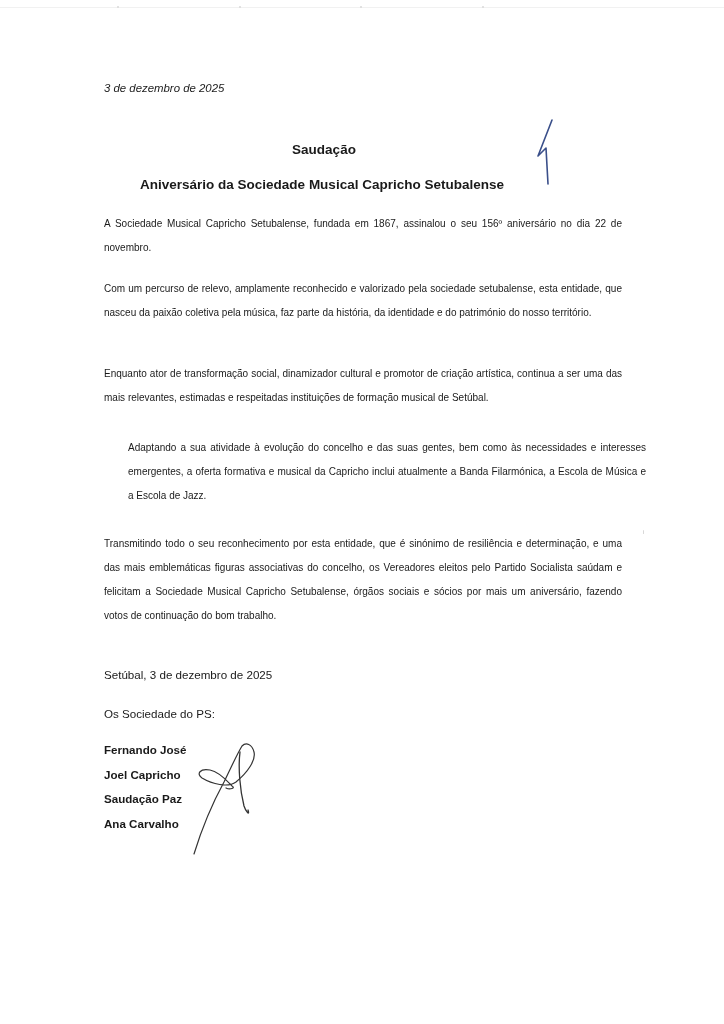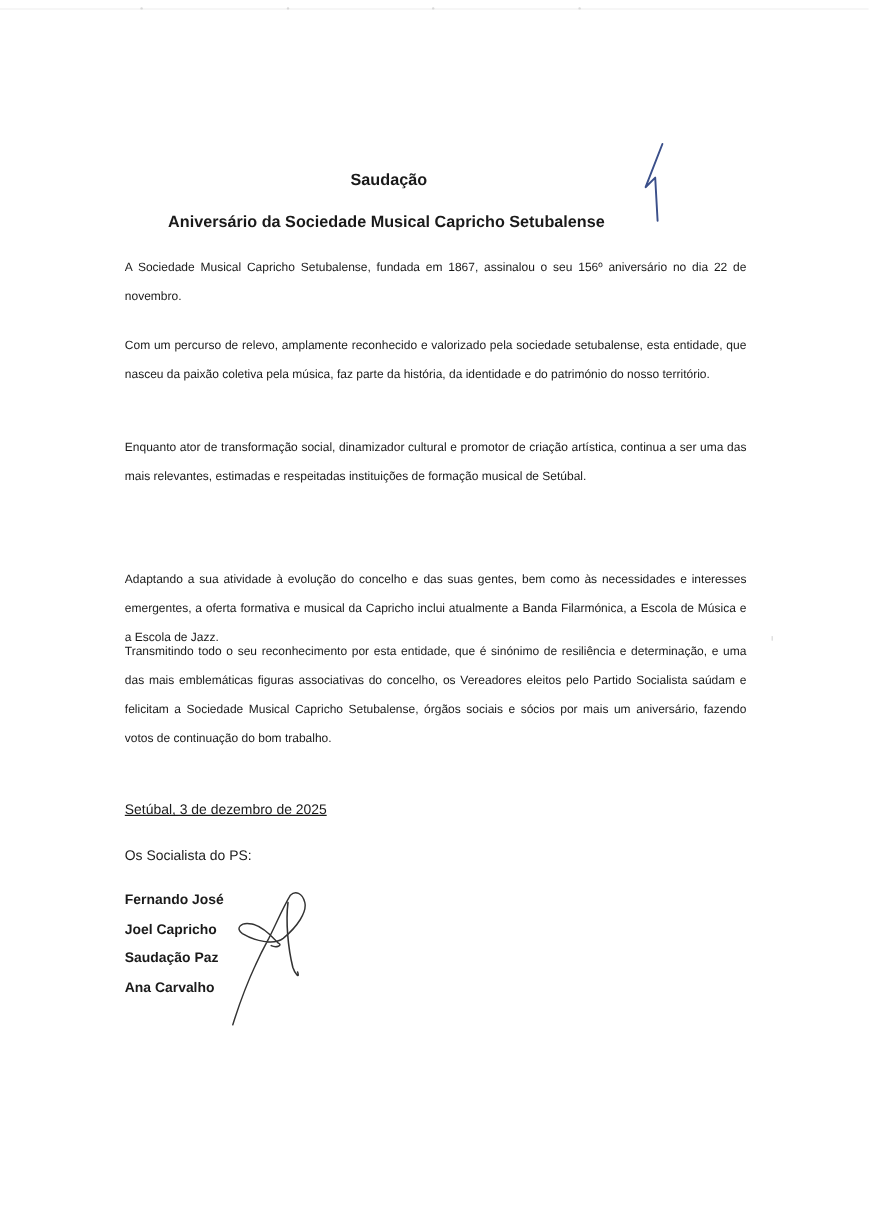--- a/index.html
+++ b/index.html
@@ -9,55 +9,56 @@
   }
   .scanline { position: absolute; left: 0; top: 7px; width: 724px; height: 1px; background: #f1f1f1; }
   .speck { position: absolute; width: 2px; height: 2px; background: #d8d8d8; border-radius: 1px; }
   .header { position: absolute; left: 104px; top: 80px; font-size: 11.4px; line-height: 17px; }
   .header .org { text-transform: none; letter-spacing: -0.1px; }
   .header .it { font-style: italic; }
   .title { position: absolute; left: 0; width: 648px; text-align: center; font-weight: bold; }
   .t1 { top: 142px; font-size: 13.5px; }
   .t2 { top: 177px; font-size: 13.5px; left: -2px; }
   .para { position: absolute; left: 104px; width: 518px; font-size: 10px; line-height: 24px; text-align: justify; }
-  .p1 { top: 212px; } .p2 { top: 277px; } .p3 { top: 362px; } .p4 { top: 472px; } .p5 { top: 532px; }
+  .p1 { top: 212px; } .p2 { top: 277px; } .p3 { top: 362px; } .p4 { top: 436px; margin-left: 24px; } .p5 { top: 532px; }
   .line { position: absolute; left: 104px; font-size: 11.6px; }
-  .place { top: 668px; text-decoration: underline; } .signers { top: 707px; }
+  .place { top: 668px; } .signers { top: 707px; }
   .names { position: absolute; left: 104px; top: 738px; font-size: 11.6px; line-height: 24.5px; }
   .names div { white-space: nowrap; font-weight: bold; }
   svg.ink { position: absolute; overflow: visible; }
 </style>
 </head>
 <body>
 
 <div class="scanline"></div>
 <div class="speck" style="left:117px;top:6px"></div>
 <div class="speck" style="left:239px;top:6px"></div>
 <div class="speck" style="left:360px;top:6px"></div>
 <div class="speck" style="left:482px;top:6px"></div>
 <div class="speck" style="left:643px;top:530px;width:1px;height:4px"></div>
 
 <div class="header">
+  <div class="it">3 de dezembro de 2025</div>
 </div>
 
 <div class="title t1">Saudação</div>
 <div class="title t2">Aniversário da Sociedade Musical Capricho Setubalense</div>
 
 <svg class="ink" style="left:528px;top:118px" width="40" height="70" viewBox="0 0 40 70">
   <path d="M24 2 L10 38 L18 30 L20 66" fill="none" stroke="#3a4f8a" stroke-width="1.6" stroke-linecap="round" stroke-linejoin="round"></path>
 </svg>
 
 <div class="para p1">A Sociedade Musical Capricho Setubalense, fundada em 1867, assinalou o seu 156º aniversário no dia 22 de novembro.</div>
 <div class="para p2">Com um percurso de relevo, amplamente reconhecido e valorizado pela sociedade setubalense, esta entidade, que nasceu da paixão coletiva pela música, faz parte da história, da identidade e do património do nosso território.</div>
 <div class="para p3">Enquanto ator de transformação social, dinamizador cultural e promotor de criação artística, continua a ser uma das mais relevantes, estimadas e respeitadas instituições de formação musical de Setúbal.</div>
 <div class="para p4">Adaptando a sua atividade à evolução do concelho e das suas gentes, bem como às necessidades e interesses emergentes, a oferta formativa e musical da Capricho inclui atualmente a Banda Filarmónica, a Escola de Música e a Escola de Jazz.</div>
 <div class="para p5">Transmitindo todo o seu reconhecimento por esta entidade, que é sinónimo de resiliência e determinação, e uma das mais emblemáticas figuras associativas do concelho, os Vereadores eleitos pelo Partido Socialista saúdam e felicitam a Sociedade Musical Capricho Setubalense, órgãos sociais e sócios por mais um aniversário, fazendo votos de continuação do bom trabalho.</div>
 
 <div class="line place">Setúbal, 3 de dezembro de 2025</div>
-<div class="line signers">Os Socialista do PS:</div>
+<div class="line signers">Os Sociedade do PS:</div>
 
 <div class="names">
   <div>Fernando José</div>
   <div>Joel Capricho</div>
   <div>Saudação Paz</div>
   <div>Ana Carvalho</div>
 </div>
 
 <svg class="ink" style="left:190px;top:738px" width="80" height="120" viewBox="0 0 80 120">
   <path d="M4 116 C12 90, 22 66, 34 44 C40 32, 46 18, 52 8 C56 4, 62 6, 64 14 C66 22, 58 34, 46 44 C38 50, 22 46, 12 40 C6 36, 10 30, 20 32 C30 34, 38 44, 42 48 C46 50, 40 52, 36 50" fill="none" stroke="#333" stroke-width="1.2" stroke-linecap="round" stroke-linejoin="round"></path>

